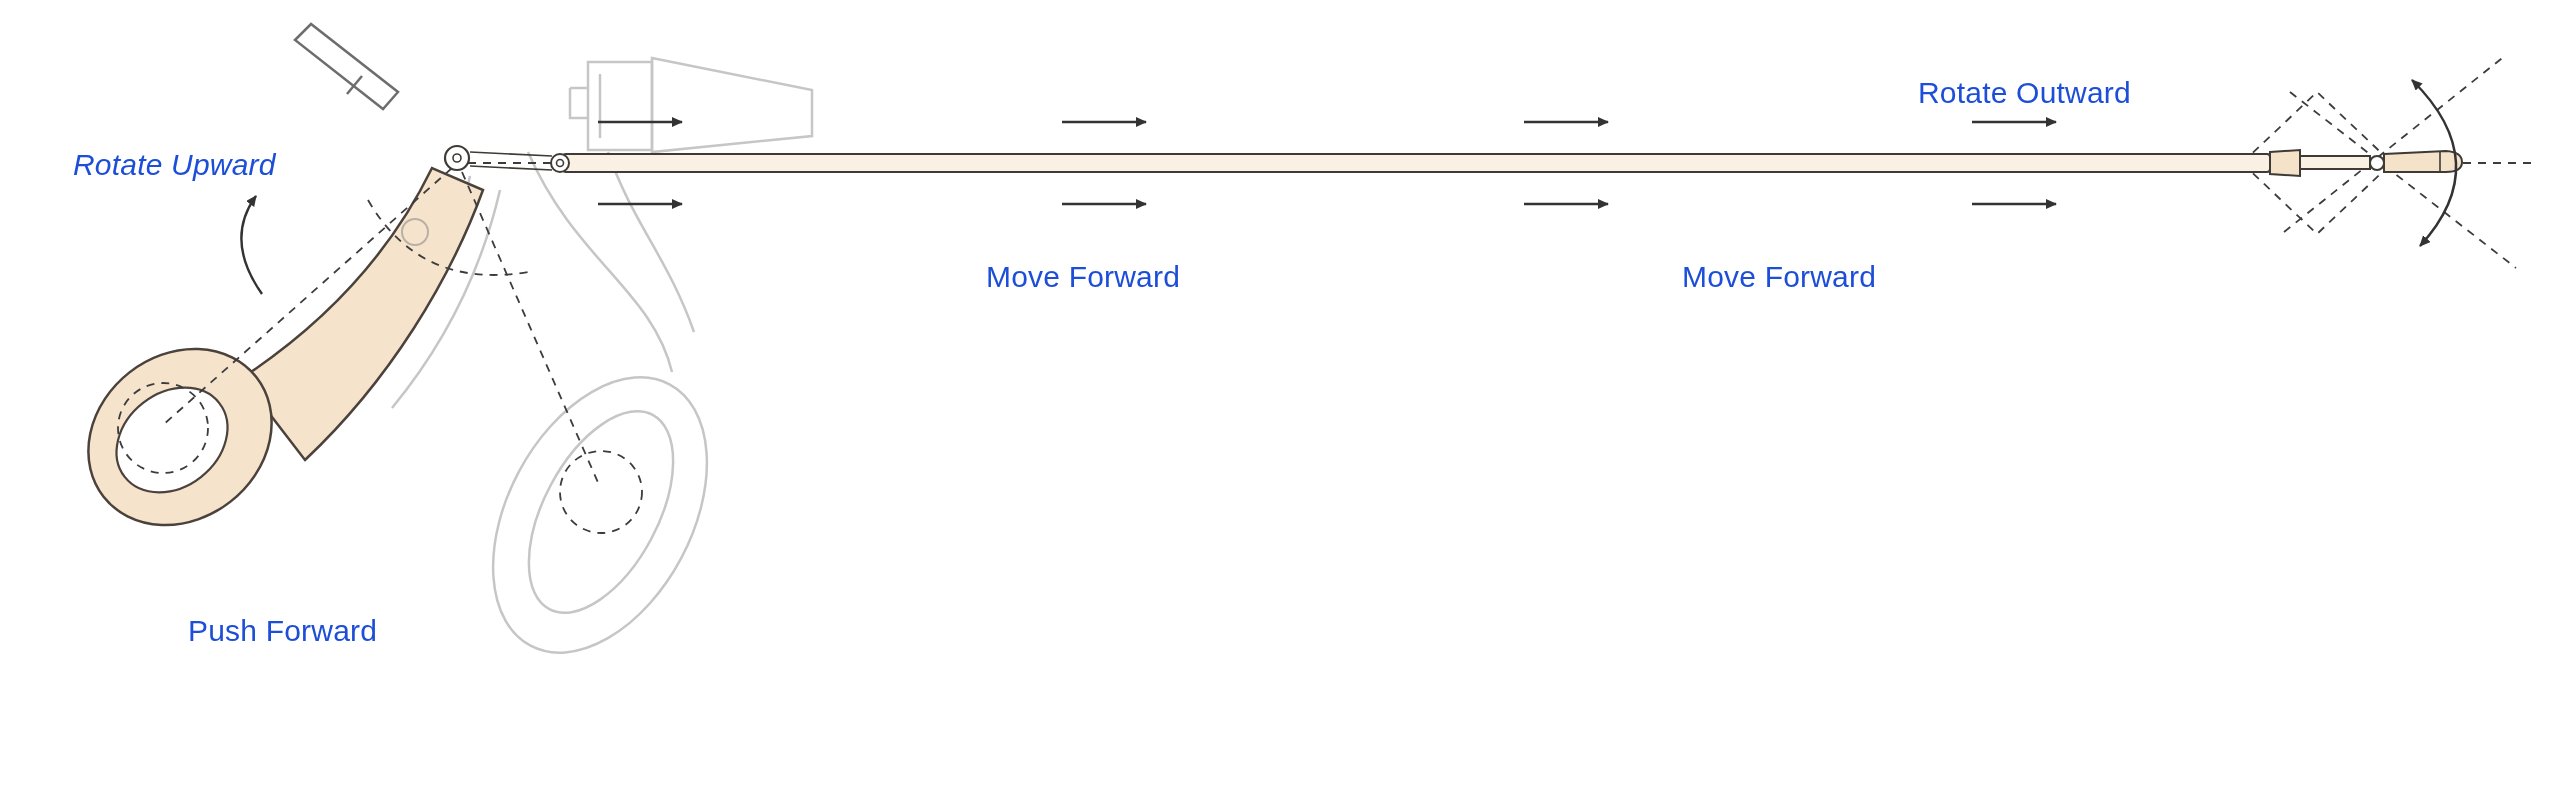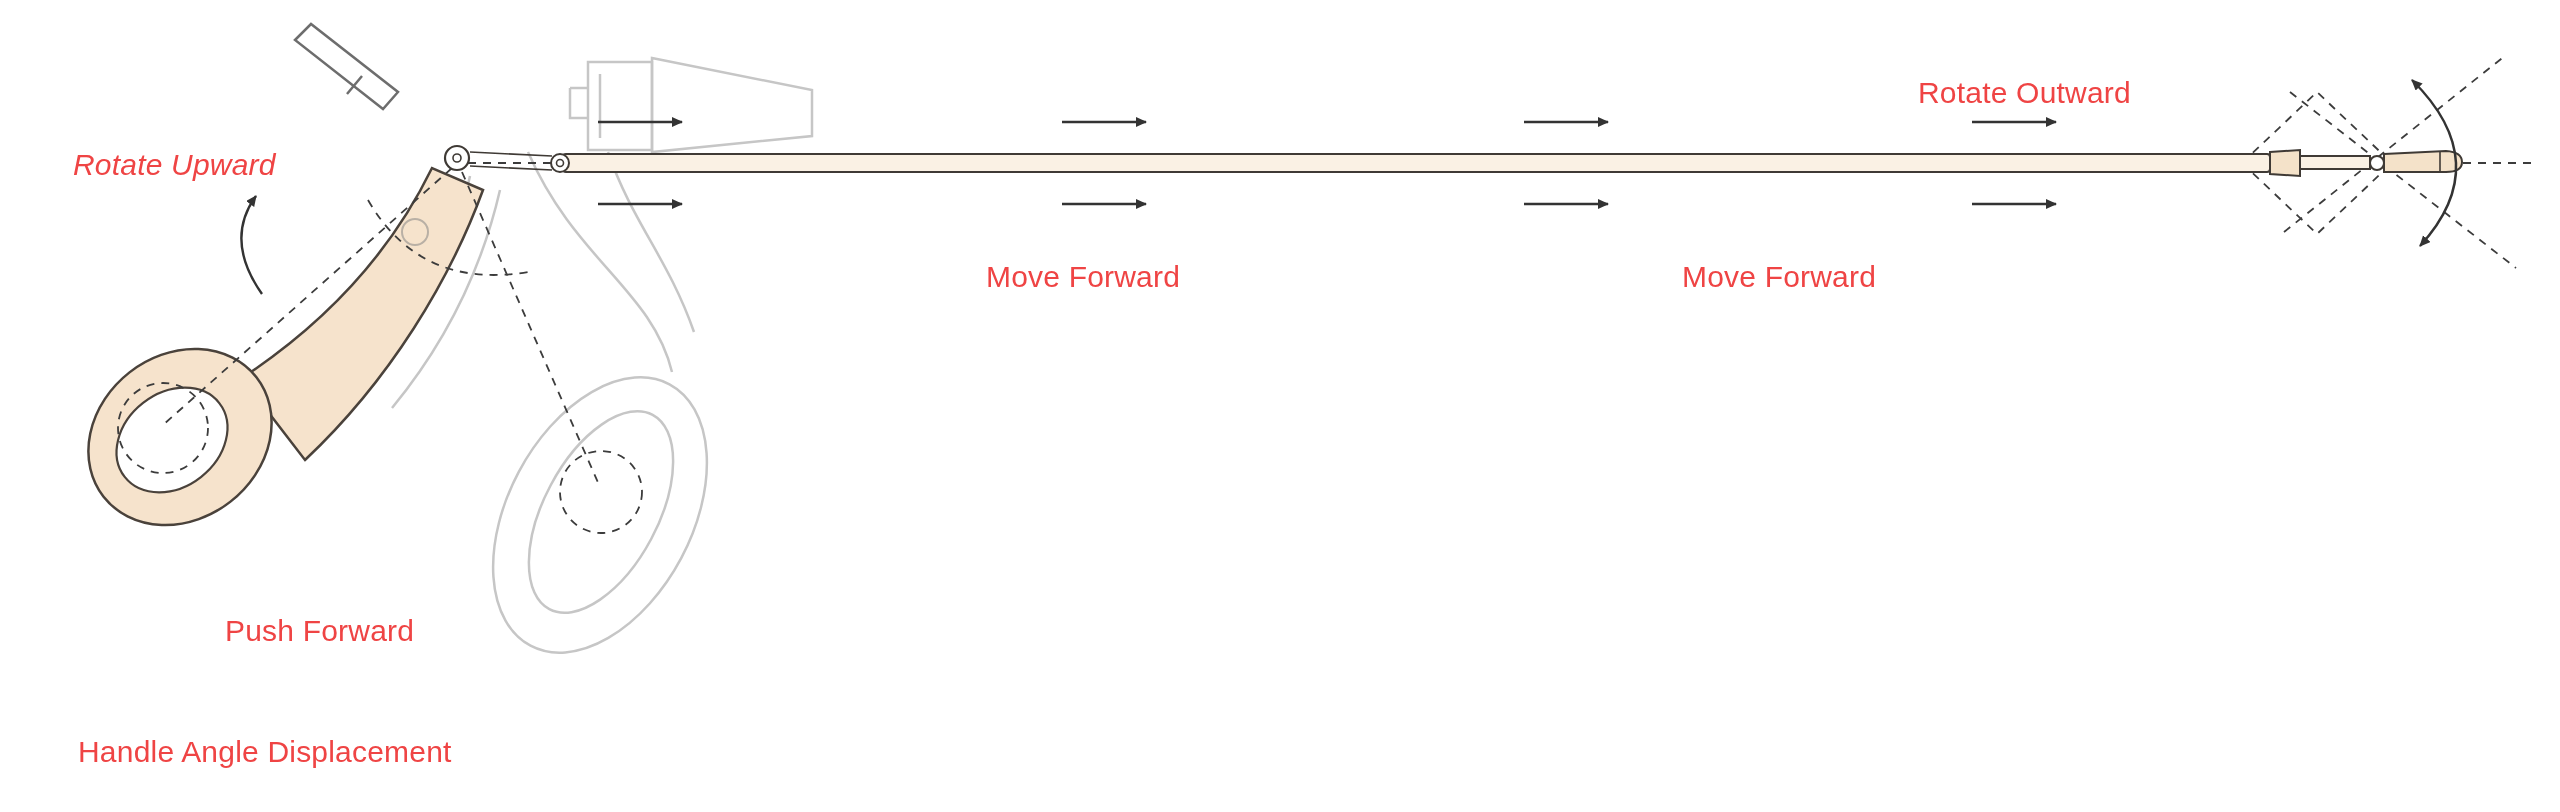--- a/index.html
+++ b/index.html
@@ -17,21 +17,21 @@
   }
   .diagram-svg {
     position: absolute;
     left: 0;
     top: 0;
     width: 2560px;
     height: 812px;
   }
   .label {
     position: absolute;
-    color: #ef4444;
+    color: #1d4ed8;
     font-size: 30px;
     line-height: 34px;
     white-space: nowrap;
     letter-spacing: 0.2px;
   }
   .label.centered {
     transform: translateX(-50%);
   }
 </style>
 </head>
@@ -129,23 +129,22 @@
     </g>
 
     <g stroke="#333333" stroke-width="2.4" fill="none">
       <path d="M 262 294 Q 224 240 256 196" marker-end="url(#ah-end)"></path>
       <path d="M 2412 80 Q 2496 163 2420 246" marker-start="url(#ah-start)" marker-end="url(#ah-end)"></path>
     </g>
   </svg>
 
   <div class="label" style="left:73px; top:148px;font-style:italic;">Rotate Upward</div>
 
-  <div class="label" style="left:188px; top:614px;margin-left:37px;">Push Forward</div>
+  <div class="label" style="left:188px; top:614px;">Push Forward</div>
 
-  <div class="label" style="left:78px; top:735px;">Handle Angle Displacement</div>
 
   <div class="label centered" style="left:1083px; top:260px;">Move Forward</div>
 
   <div class="label centered" style="left:1779px; top:260px;">Move Forward</div>
 
   <div class="label" style="left:1918px; top:76px;">Rotate Outward</div>
 
 </div>
 
 </body></html>

